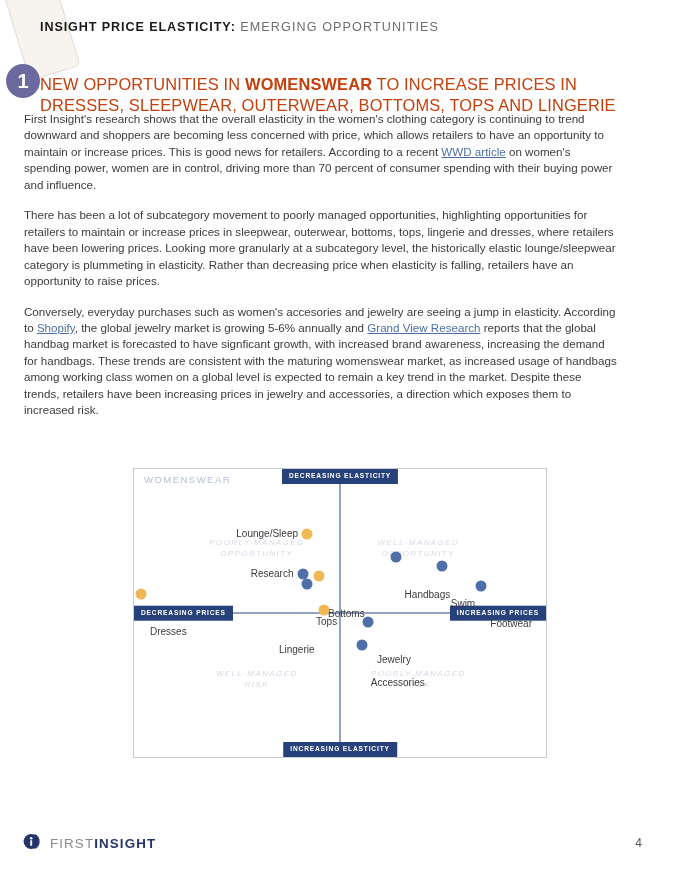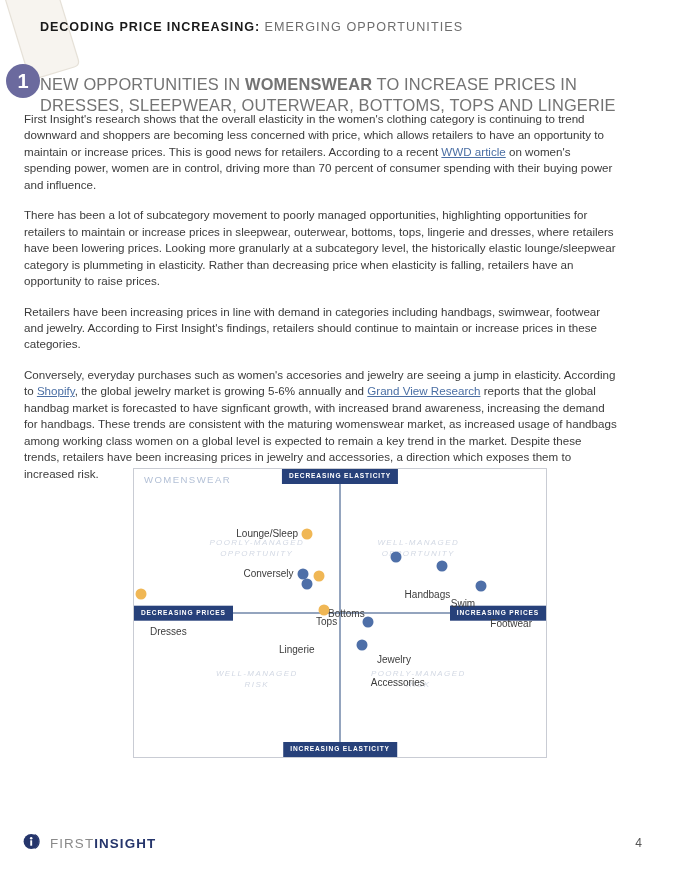--- a/index.html
+++ b/index.html
@@ -31,21 +31,21 @@
     width:34px; height:34px; border-radius:50%;
     background:#6b6a9e;
     color:#ffffff; font-size:20px; font-weight:bold;
     display:flex; align-items:center; justify-content:center;
     line-height:1;
   }
 
   
   .headline {
     position:absolute; left:40px; top:63px; width:600px;
-    color:#737373; font-size:16.4px; line-height:1.28;
+    color:#c2410c; font-size:16.4px; line-height:1.28;
     letter-spacing:0.15px; font-weight:normal;
   }
   .headline b { font-weight:bold; }
 
   
   .body-copy { position:absolute; left:24px; top:111px; width:596px; }
   .body-copy p {
     margin:0 0 14px 0;
     font-size:11.6px; line-height:1.42; color:#3b3b3b;
     text-align:left;
@@ -115,34 +115,33 @@
 <div class="tag-wrap">
   <svg width="120" height="110" viewBox="0 0 120 110">
     <g transform="rotate(-17 55 50)">
       <path d="M38 8 L78 8 Q84 8 84 14 L84 96 Q84 102 78 102 L38 102 Q32 102 32 96 L32 14 Q32 8 38 8 Z" fill="#f7f4ef" stroke="#e6e1d8" stroke-width="1.2"></path>
       <circle cx="58" cy="20" r="3.6" fill="none" stroke="#d8d2c7" stroke-width="1.4"></circle>
     </g>
   </svg>
 </div>
 
 <div class="running-head">
-  <span class="rh-bold">DECODING PRICE INCREASING:</span>
+  <span class="rh-bold">INSIGHT PRICE ELASTICITY:</span>
   <span class="rh-light">EMERGING OPPORTUNITIES</span>
 </div>
 
 <div class="badge">1</div>
 
 <h1 class="headline">
   <span>NEW OPPORTUNITIES IN </span><b>WOMENSWEAR</b><span> TO INCREASE PRICES IN DRESSES, SLEEPWEAR, OUTERWEAR, BOTTOMS, TOPS AND LINGERIE</span>
 </h1>
 
 <div class="body-copy">
   <p><span>First Insight's research shows that the overall elasticity in the women's clothing category is continuing to trend downward and shoppers are becoming less concerned with price, which allows retailers to have an opportunity to maintain or increase prices. This is good news for retailers. According to a recent </span><a href="#">WWD article</a><span> on women's spending power, women are in control, driving more than 70 percent of consumer spending with their buying power and influence.</span></p>
   <p>There has been a lot of subcategory movement to poorly managed opportunities, highlighting opportunities for retailers to maintain or increase prices in sleepwear, outerwear, bottoms, tops, lingerie and dresses, where retailers have been lowering prices. Looking more granularly at a subcategory level, the historically elastic lounge/sleepwear category is plummeting in elasticity. Rather than decreasing price when elasticity is falling, retailers have an opportunity to raise prices.</p>
-  <p>Retailers have been increasing prices in line with demand in categories including handbags, swimwear, footwear and jewelry. According to First Insight's findings, retailers should continue to maintain or increase prices in these categories.</p>
   <p><span>Conversely, everyday purchases such as women's accesories and jewelry are seeing a jump in elasticity. According to </span><a href="#">Shopify</a><span>, the global jewelry market is growing 5-6% annually and </span><a href="#">Grand View Research</a><span> reports that the global handbag market is forecasted to have signficant growth, with increased brand awareness, increasing the demand for handbags. These trends are consistent with the maturing womenswear market, as increased usage of handbags among working class women on a global level is expected to remain a key trend in the market. Despite these trends, retailers have been increasing prices in jewelry and accessories, a direction which exposes them to increased risk.</span></p>
 </div>
 
 <div class="chart">
   <div class="chart-title">WOMENSWEAR</div>
 
   <div class="axis-v"></div>
   <div class="axis-h"></div>
 
   <div class="axis-label lbl-dec-elast">DECREASING ELASTICITY</div>
@@ -158,21 +157,21 @@
 RISK</div>
   <div class="quad-label q-br">POORLY-MANAGED
 RISK</div>
 
   <div id="points-layer">
       <div class="pt orange" style="left: 1.7%; top: 43.4%;"></div>
       <div class="pt-label right" style="left: calc(1.7% + 9px); top: 43.4%;">Dresses</div>
       <div class="pt orange" style="left: 42%; top: 22.4%;"></div>
       <div class="pt-label left" style="left: calc(42% - 9px); top: 22.4%;">Lounge/Sleep</div>
       <div class="pt blue" style="left: 40.9%; top: 36.5%;"></div>
-      <div class="pt-label left" style="left: calc(40.9% - 9px); top: 36.5%;">Conversely</div>
+      <div class="pt-label left" style="left: calc(40.9% - 9px); top: 36.5%;">Research</div>
       <div class="pt orange" style="left: 44.9%; top: 37.1%;"></div>
       <div class="pt-label right" style="left: calc(44.9% + 9px); top: 37.1%;">Bottoms</div>
       <div class="pt blue" style="left: 42%; top: 40%;"></div>
       <div class="pt-label right" style="left: calc(42% + 9px); top: 40%;">Tops</div>
       <div class="pt orange" style="left: 46%; top: 49%;"></div>
       <div class="pt-label left" style="left: calc(46% - 9px); top: 49%; margin-top: 40px;">Lingerie</div>
       <div class="pt blue" style="left: 63.5%; top: 30.5%;"></div>
       <div class="pt-label right" style="left: calc(63.5% + 9px); top: 30.5%;">Handbags</div>
       <div class="pt blue" style="left: 74.7%; top: 33.7%;"></div>
       <div class="pt-label right" style="left: calc(74.7% + 9px); top: 33.7%;">Swim</div>

